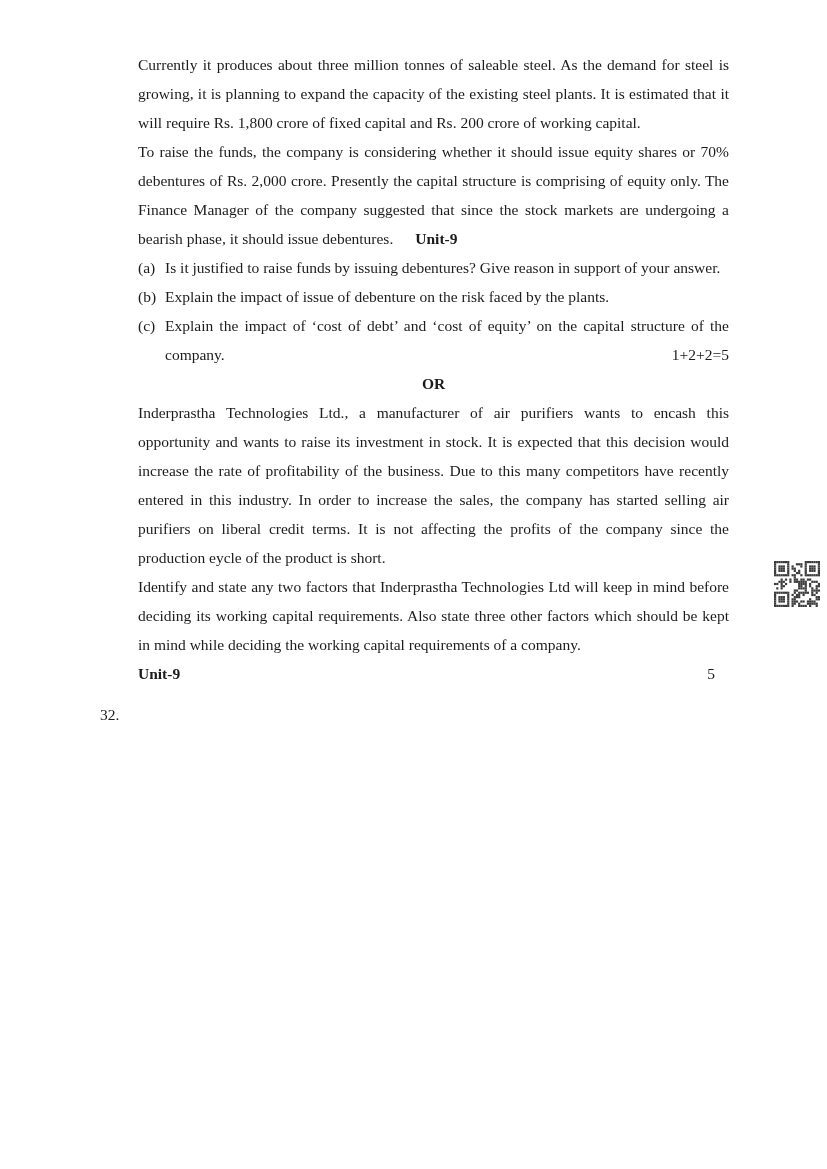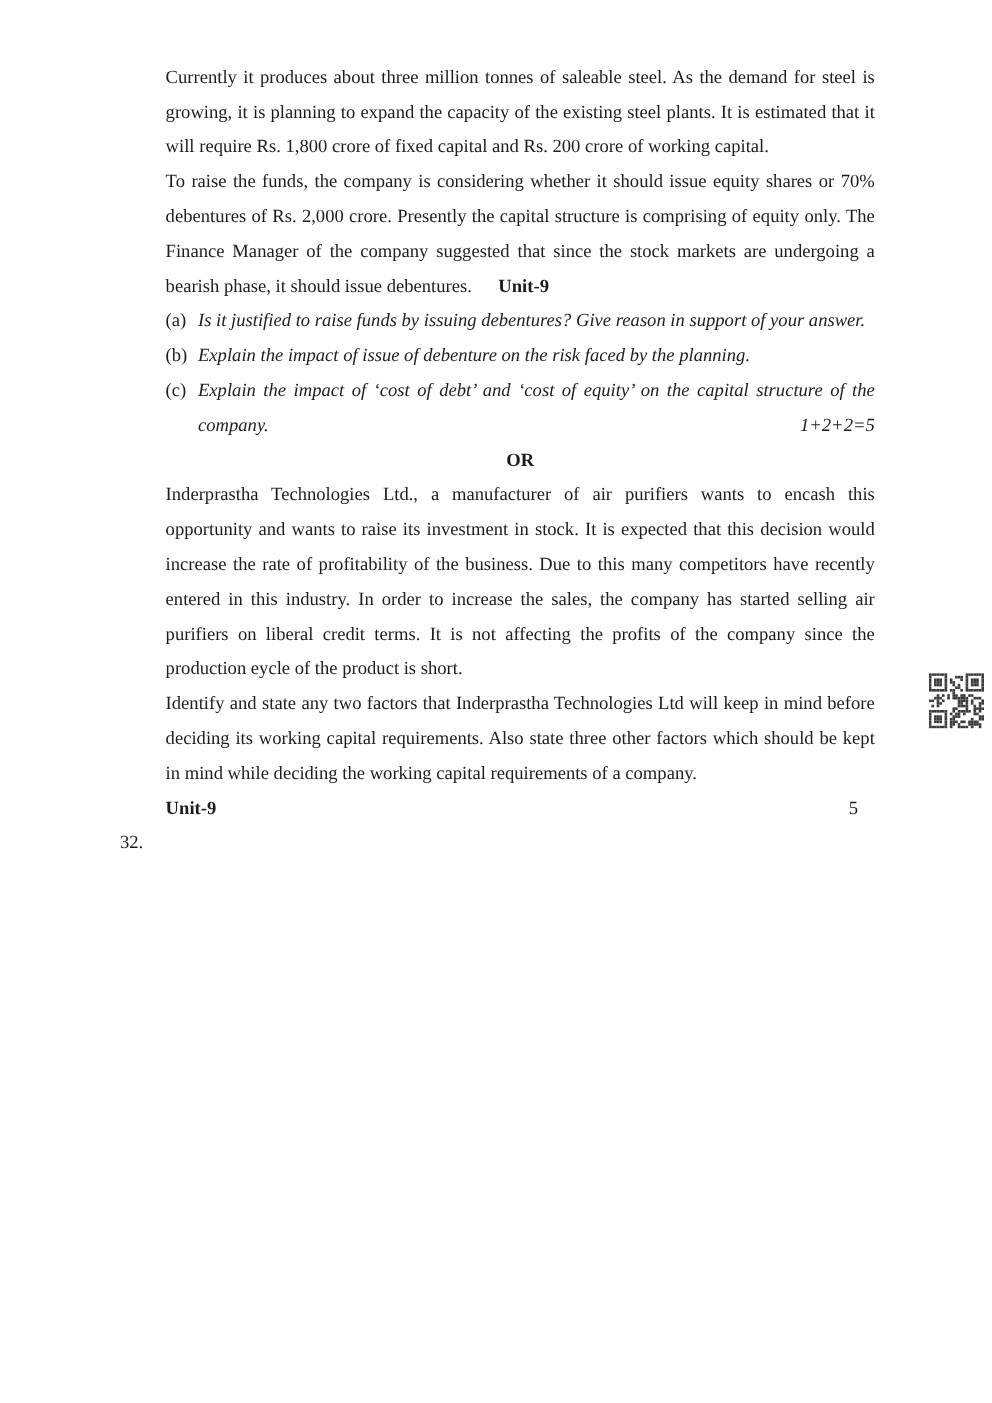--- a/index.html
+++ b/index.html
@@ -16,28 +16,28 @@
     position:absolute;
     left:138px; top:50px; width:591px;
     font-size:15.5px;
     line-height:29px;
     text-align:justify;
   }
   p.para { text-align:justify; }
   .unit-inline { font-weight:bold; margin-left:22px; white-space:nowrap; }
   .list-item { display:flex; }
   .li-label { flex:0 0 27px; }
-  .li-text { flex:1; text-align:justify;font-style:italic; }
+  .li-text { flex:1; text-align:justify; }
   .marks { float:right; }
   .or-line { text-align:center; font-weight:bold; }
   .unit-row { display:flex; justify-content:space-between; }
   .unit-row .unit-bold { font-weight:bold; }
   .unit-row .total-marks { margin-right:14px; }
   .q-block { position:relative; }
-  .q-number { position:absolute; left:-38px; top:0; }
+  .q-number { position:absolute; left:-38px; top:12px; }
   .page-number {
     position:absolute; top:1082px; left:0; width:100%;
     text-align:center; font-size:15px;
     font-family:"Liberation Serif", serif;
   }
   .watermark-left {
     position:absolute; left:28px; top:1160px;
     transform:rotate(-90deg); transform-origin:0 0;
     font-family:"DejaVu Sans Mono", monospace;
     font-size:15px; letter-spacing:1.5px;
@@ -68,21 +68,21 @@
 
     <p class="para"><span>To raise the funds, the company is considering whether it should issue equity shares or 70% debentures of Rs. 2,000 crore. Presently the capital structure is comprising of equity only. The Finance Manager of the company suggested that since the stock markets are undergoing a bearish phase, it should issue debentures.</span><span class="unit-inline">Unit-9</span></p>
 
     <div class="list-item">
       <span class="li-label">(a)</span>
       <div class="li-text">Is it justified to raise funds by issuing debentures? Give reason in support of your answer.</div>
     </div>
 
     <div class="list-item">
       <span class="li-label">(b)</span>
-      <div class="li-text">Explain the impact of issue of debenture on the risk faced by the planning.</div>
+      <div class="li-text">Explain the impact of issue of debenture on the risk faced by the plants.</div>
     </div>
 
     <div class="list-item">
       <span class="li-label">(c)</span>
       <div class="li-text">
         <span>Explain the impact of ‘cost of debt’ and ‘cost of equity’ on the capital structure of the company.</span>
         <span class="marks">1+2+2=5</span>
       </div>
     </div>
 

